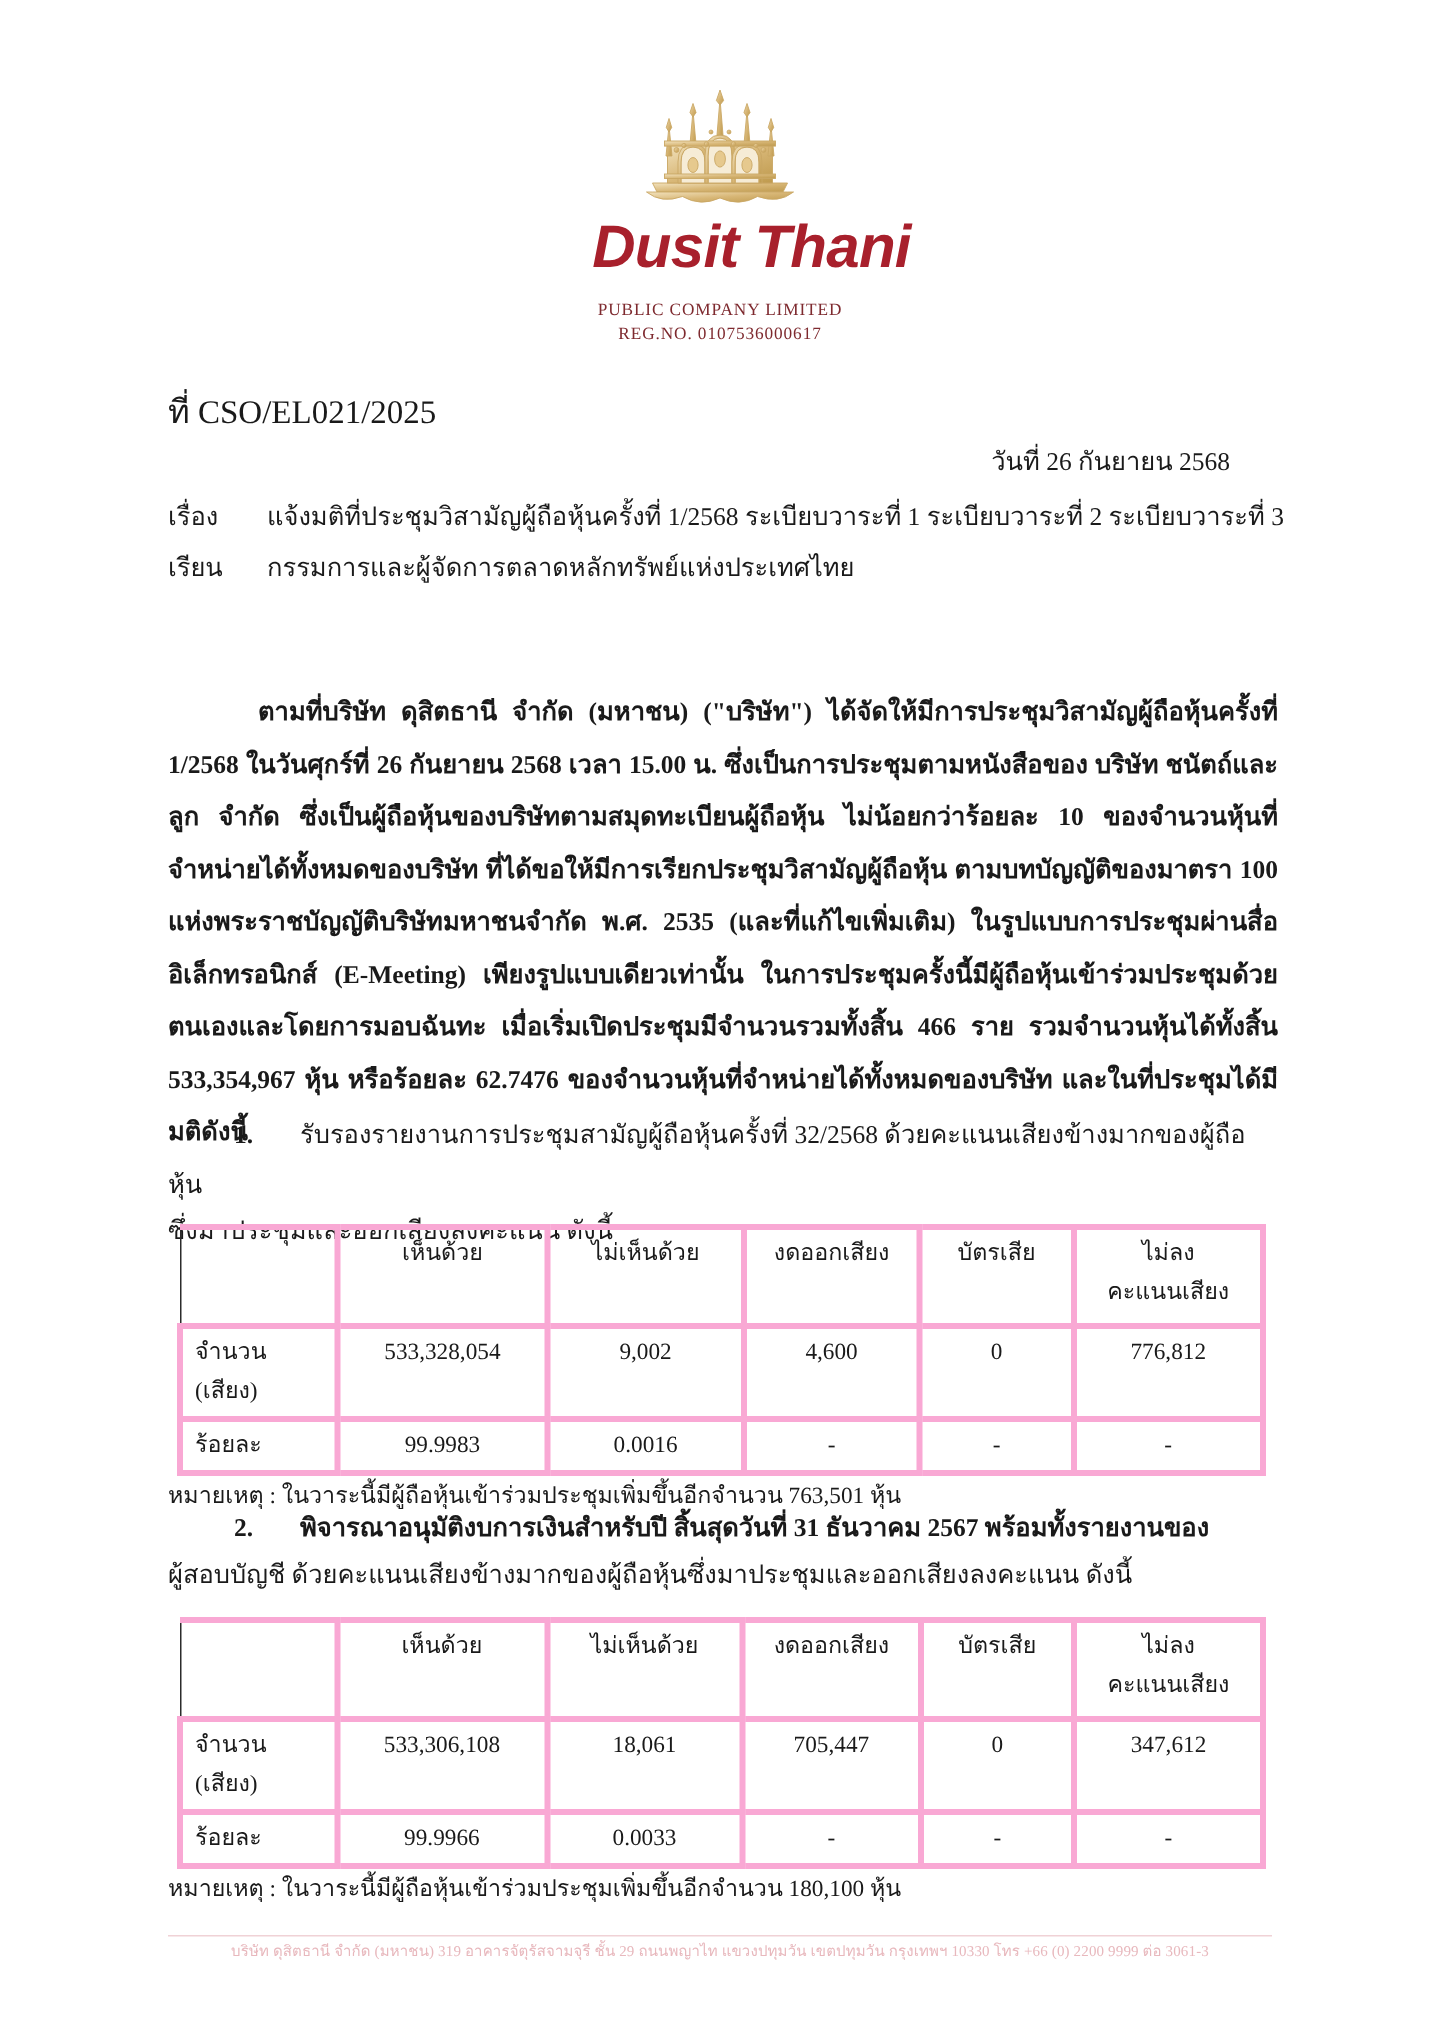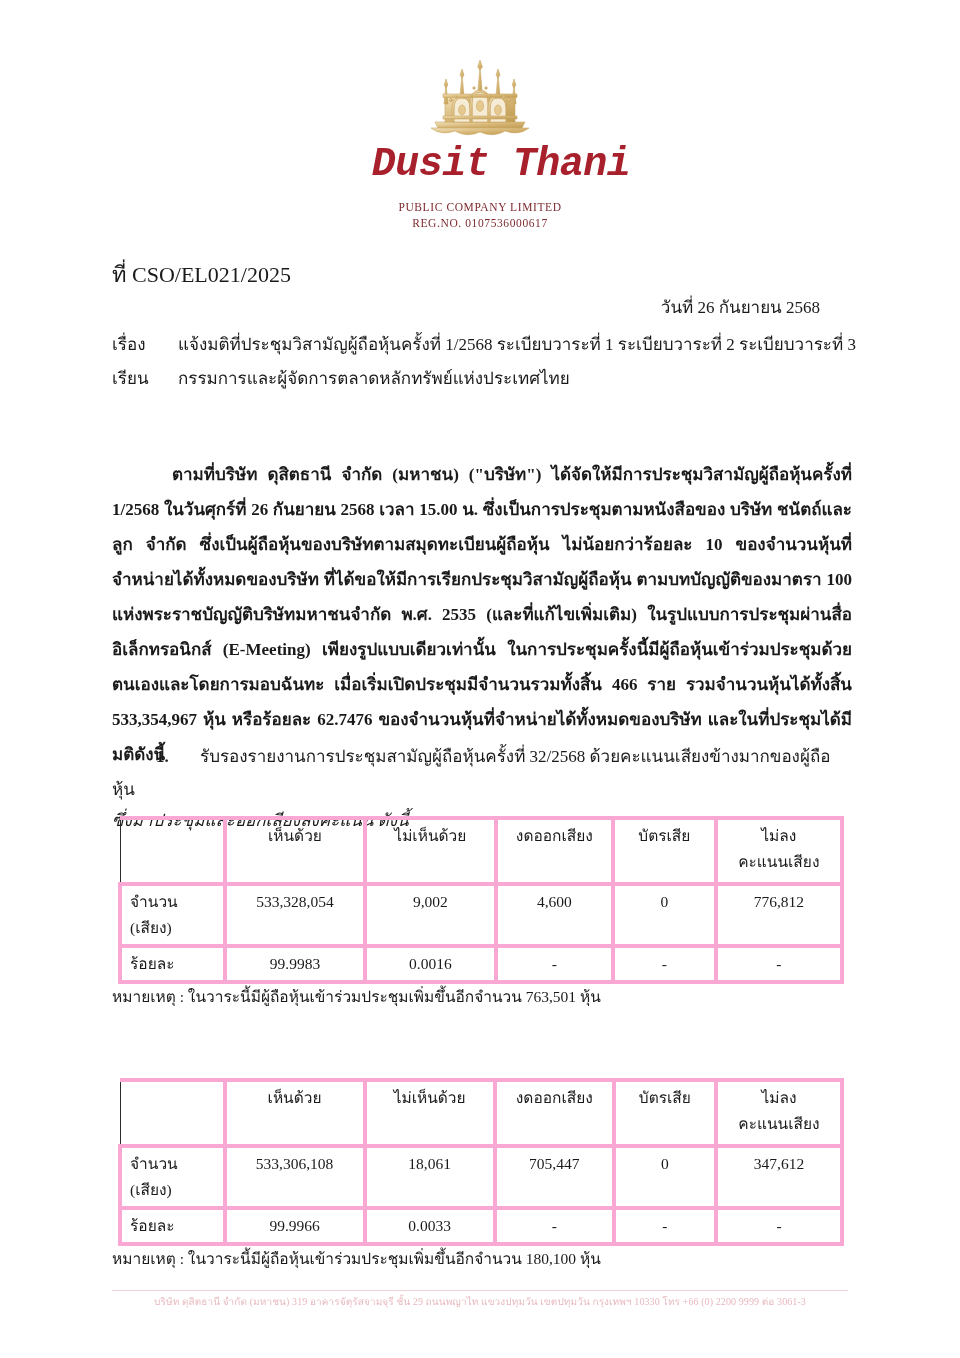--- a/index.html
+++ b/index.html
@@ -30,21 +30,21 @@
     width: 960px;
     text-align: center;
   }
   .crown {
     width: 118px;
     height: 88px;
     margin: 0 auto 4px auto;
     display: block;
   }
   .wordmark {
-    font-family: Liberation Mono, monospace;
+    font-family: Liberation Sans, sans-serif;
     font-size: 40px;
     font-weight: bold;
     letter-spacing: -0.5px;
     color: #a8202c;
     line-height: 1.05;
     font-style: italic;
     margin-left: 42px;
   }
   .subwordmark {
     margin-top: 14px;
@@ -113,21 +113,20 @@
     width: 44px;
     margin-left: 44px;
   }
   .item-head.item1 { top: 740px; }
   .item-head.item2 { top: 1002px; }
   .item-head.bold-head .lead { font-weight: bold; }
 
   .item-head .cont {
     display: block;
     margin-top: -2px;
-    font-style: italic;
   }
 
   
   table.vote {
     position: absolute;
     left: 118px;
     width: 726px;
     border-collapse: collapse;
     font-size: 15.5px;
   }
@@ -318,20 +317,24 @@
         <td>0.0016</td>
         <td>-</td>
         <td>-</td>
         <td>-</td>
       </tr>
     </tbody>
   </table>
 
   <div class="note n1">หมายเหตุ : ในวาระนี้มีผู้ถือหุ้นเข้าร่วมประชุมเพิ่มขึ้นอีกจำนวน 763,501 หุ้น</div>
 
+  <div class="item-head item2 bold-head">
+    <span class="num">2.</span><span class="lead">พิจารณาอนุมัติงบการเงินสำหรับปี สิ้นสุดวันที่ 31 ธันวาคม 2567 พร้อมทั้งรายงานของ</span>
+    <span class="cont">ผู้สอบบัญชี ด้วยคะแนนเสียงข้างมากของผู้ถือหุ้นซึ่งมาประชุมและออกเสียงลงคะแนน ดังนี้</span>
+  </div>
 
   <table class="vote t2">
     <colgroup>
         <col class="c0">
         <col class="c1">
         <col class="c2">
         <col class="c3">
         <col class="c4">
         <col class="c5">
       </colgroup>

